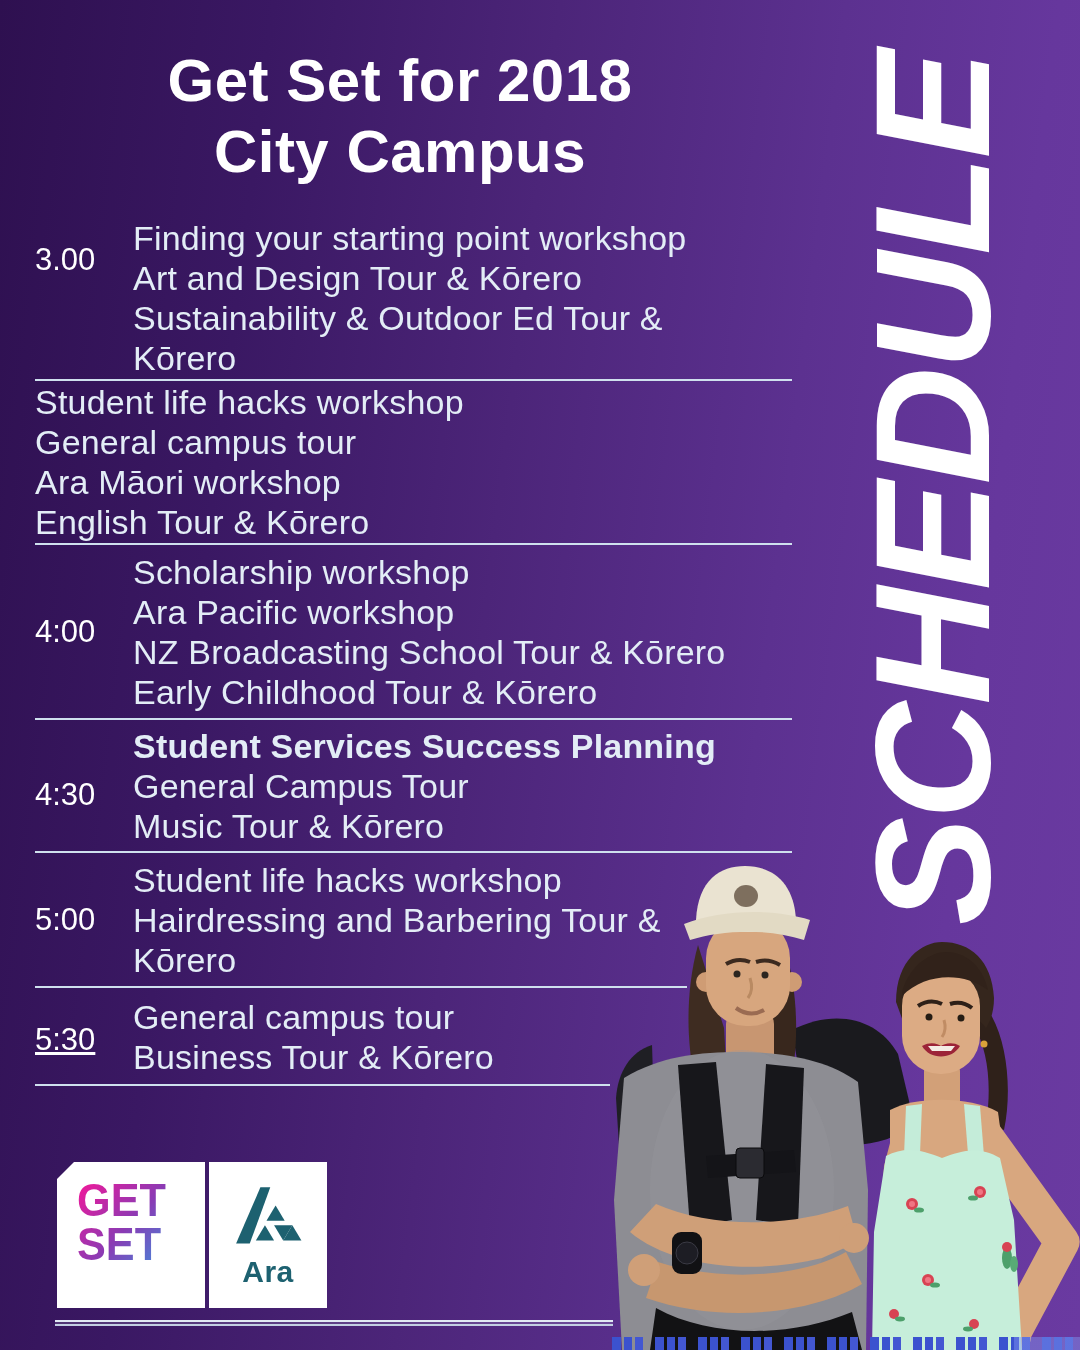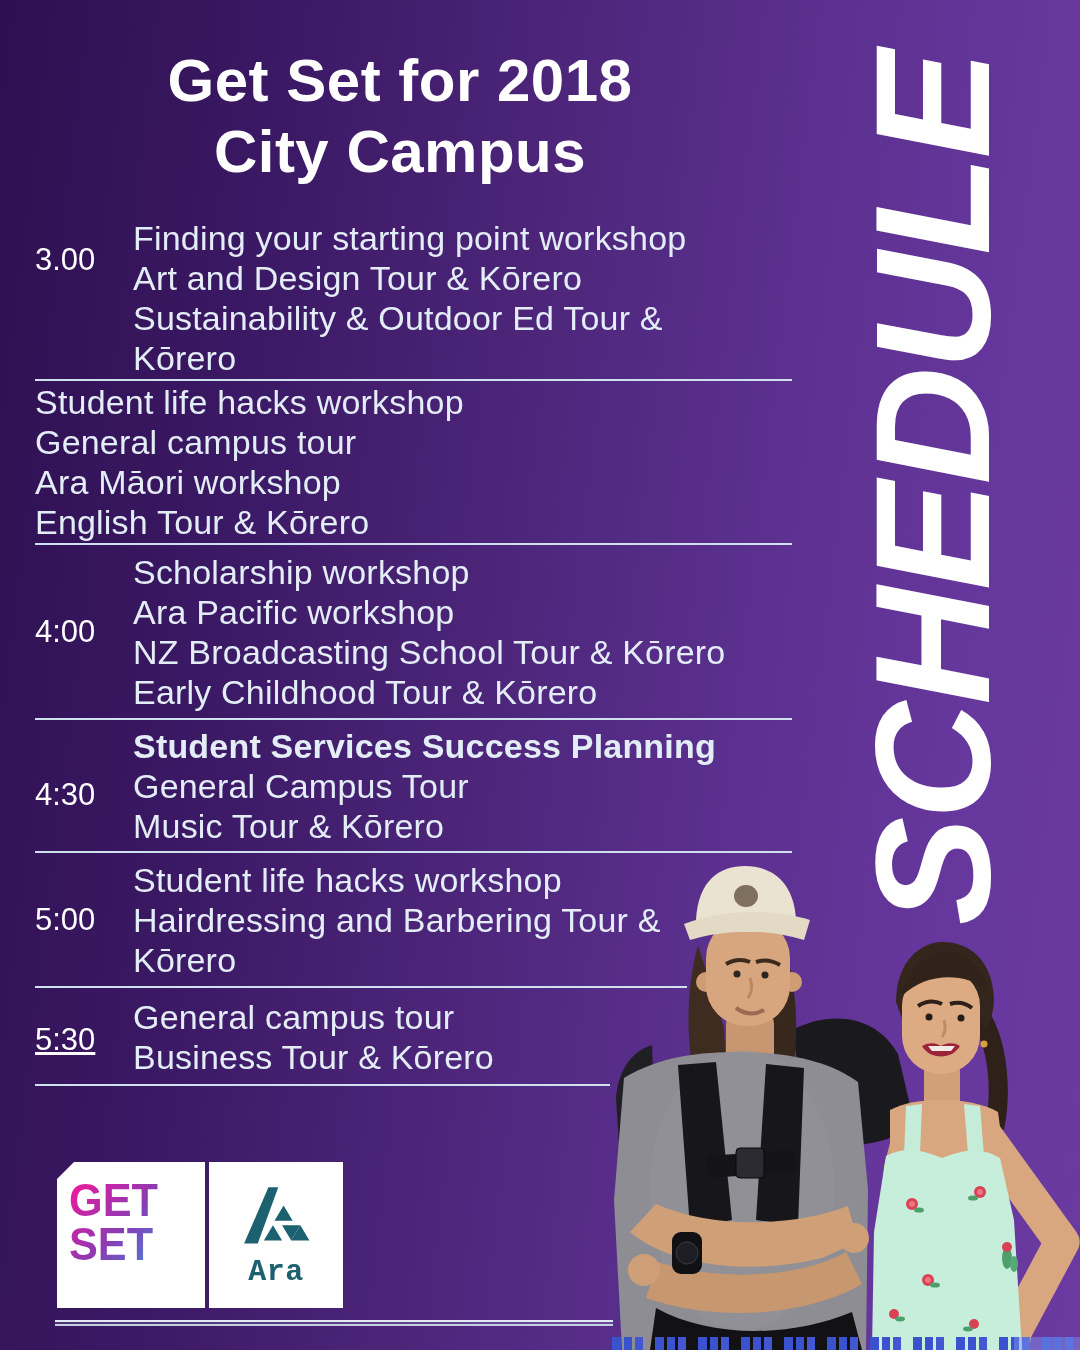--- a/index.html
+++ b/index.html
@@ -37,28 +37,28 @@
   .sched > .rule:nth-child(12){width:575px;}
   .sched > .block:nth-child(1) .time{margin-top:22px;}
   .sched > .block:nth-child(3) .time{margin-top:34px;}
   .sched > .block:nth-child(5) .time{align-self:center;}
   .sched > .block:nth-child(7) .time{align-self:center;margin-top:18px;}
   .sched > .block:nth-child(9) .time{align-self:center;}
   .sched > .block:nth-child(11) .time{align-self:center;margin-top:6px;text-decoration:underline;}
   
   .logo-row{position:absolute;top:1162px;left:57px;display:flex;gap:4px;z-index:3;}
   .logo-box{background:#ffffff;width:148px;height:146px;box-sizing:border-box;}
-  .getset-box{clip-path:polygon(17px 0,100% 0,100% 100%,0 100%,0 17px);padding:16px 0 0 12px;}
+  .getset-box{clip-path:polygon(17px 0,100% 0,100% 100%,0 100%,0 17px);padding:16px 0 0 20px;}
   .getset-text{
     font-size:47px;font-weight:700;line-height:.94;letter-spacing:0;
     transform:scaleX(.92);transform-origin:left top;
     background:linear-gradient(135deg,#ec1a9b 5%,#8a3bb4 48%,#2f9fe6 95%);
     -webkit-background-clip:text;background-clip:text;color:transparent;
   }
-  .ara-box{width:134px;display:flex;flex-direction:column;align-items:center;justify-content:center;font-family:Liberation Mono, monospace;}
+  .ara-box{width:118px;display:flex;flex-direction:column;align-items:center;justify-content:center;}
   .ara-word{color:#1d6170;font-weight:700;font-size:30px;letter-spacing:.5px;margin-top:2px;}
   
   .bottom-underline{
     position:absolute;left:55px;top:1320px;width:558px;height:6px;z-index:1;
     background:linear-gradient(#e2e9f4 0 30%,rgba(226,233,244,.15) 30% 62%,#c3cfe3 62% 100%);
   }
   
   .photo{position:absolute;left:560px;top:860px;width:520px;height:490px;z-index:2;}
   
   .strip{

